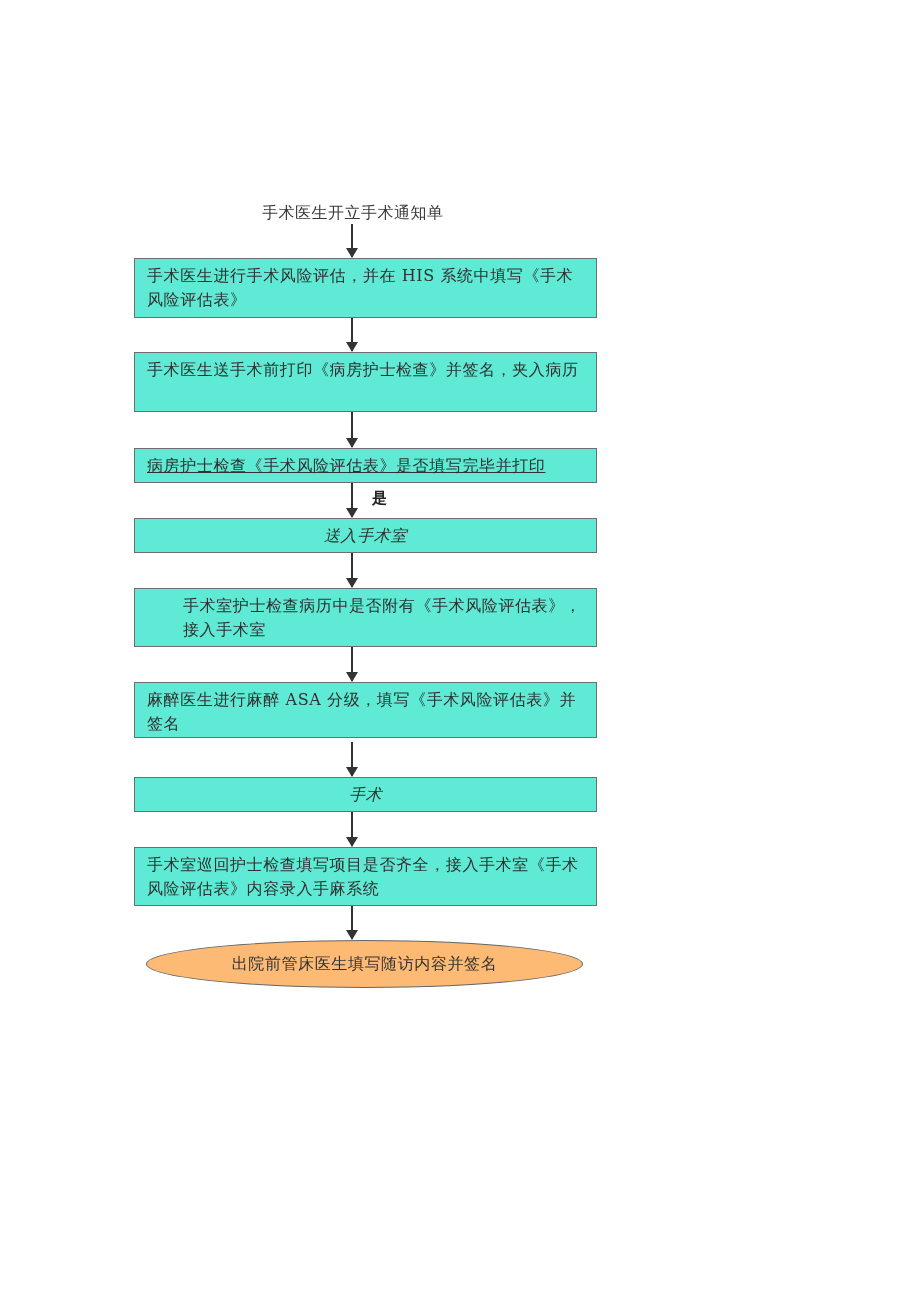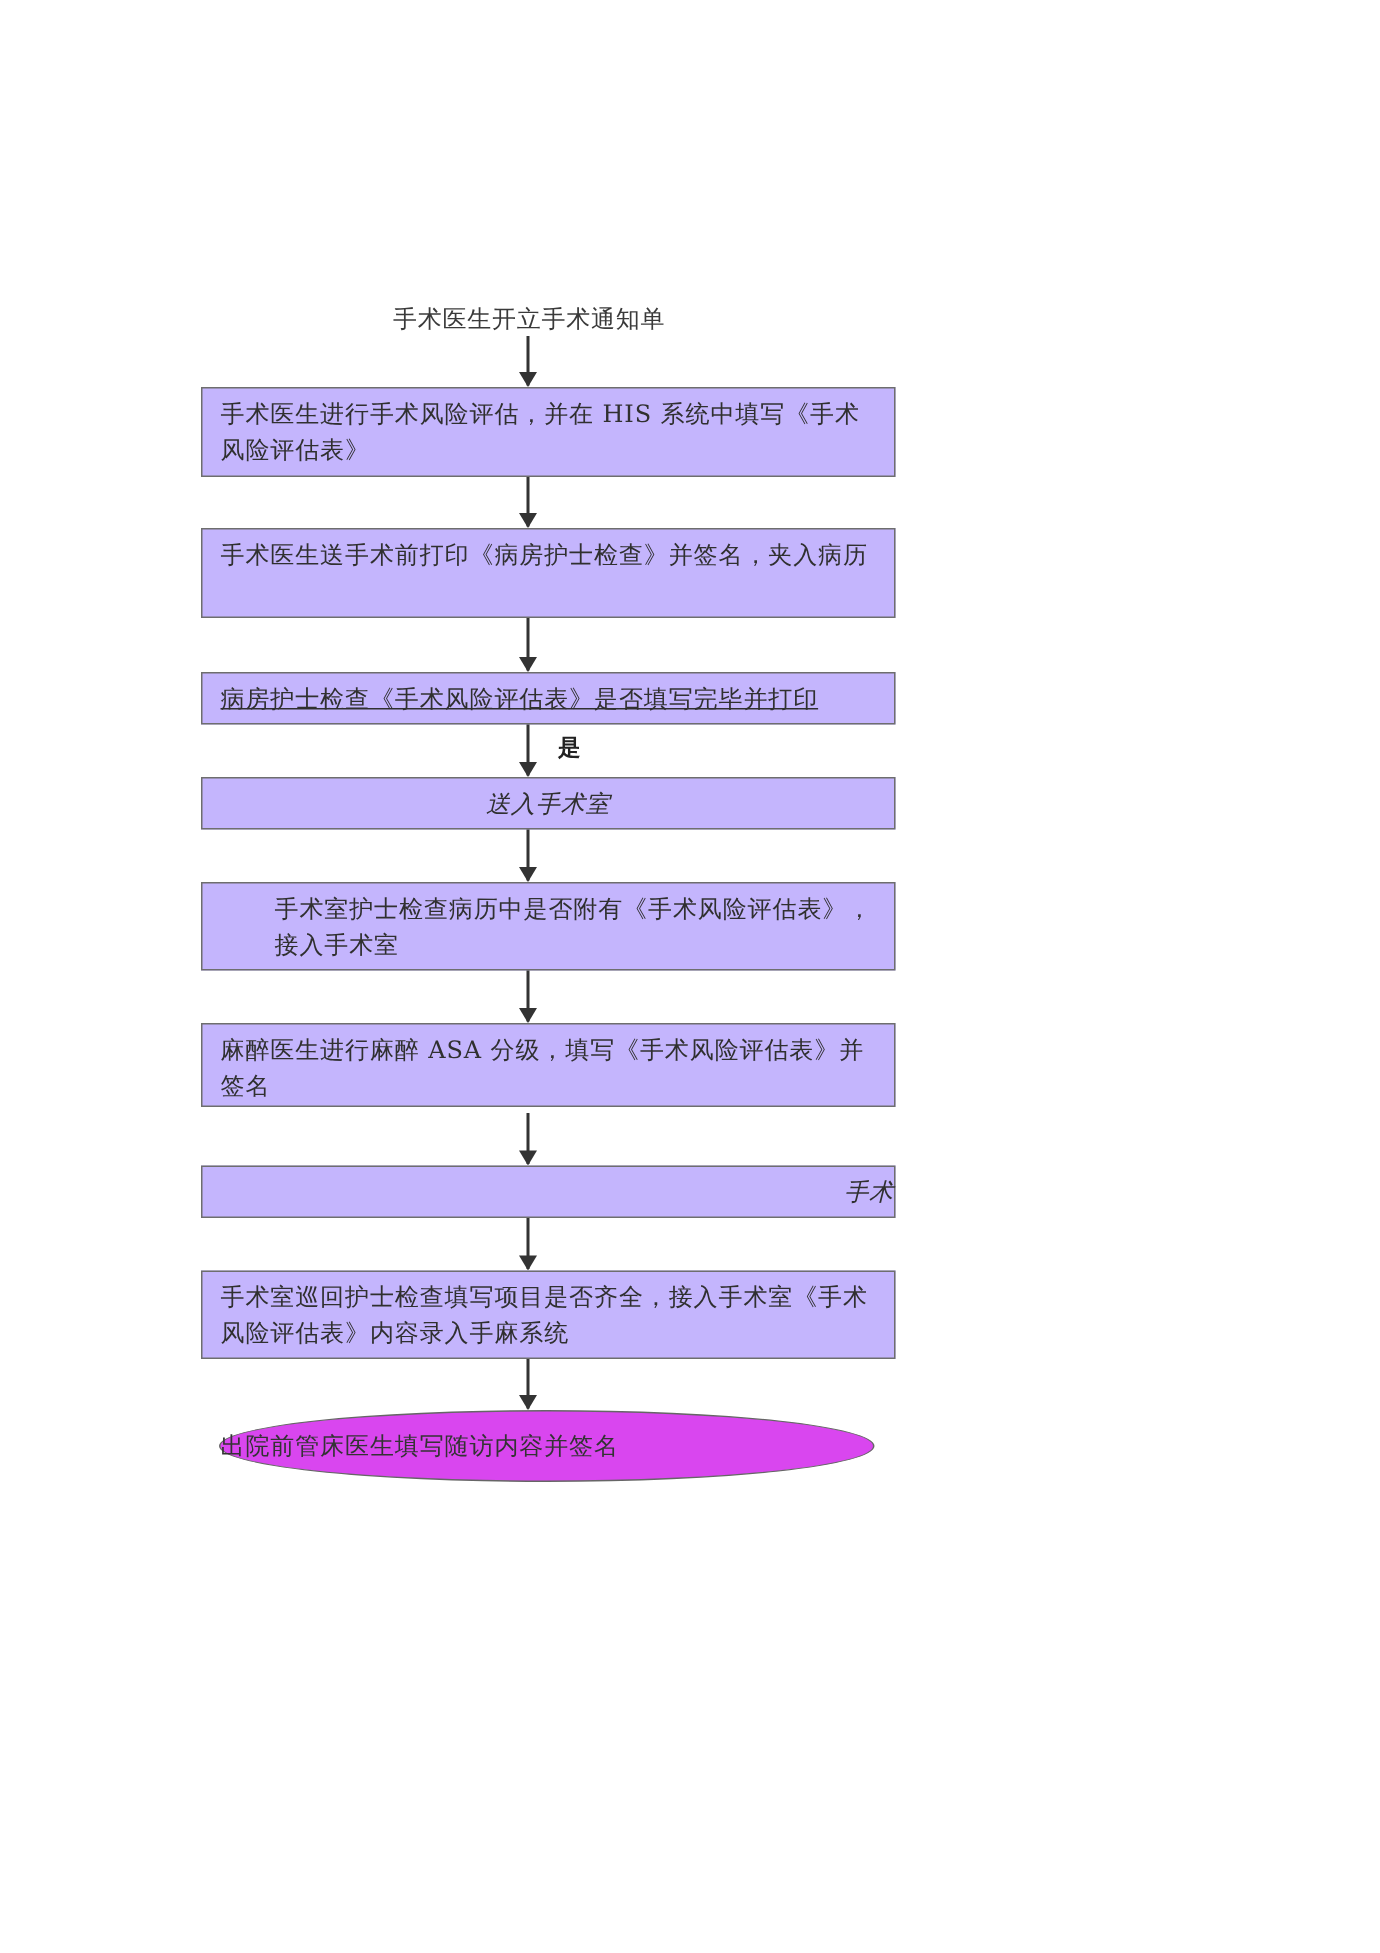--- a/index.html
+++ b/index.html
@@ -1,31 +1,31 @@
 <!DOCTYPE html>
 <html><head>
 <meta charset="utf-8">
 <style>
   html, body { margin: 0; padding: 0; background: #ffffff; }
   body { width: 920px; height: 1302px; position: relative; overflow: hidden;
          font-family: "DejaVu Serif", "Liberation Serif", serif; color: #2e2e2e; }
   .start-label { position: absolute; left: 262px; top: 203px; font-size: 16px; color: #3a3a3a; letter-spacing: 0.5px; white-space: nowrap; }
   .box { position: absolute; left: 134px; width: 463px; box-sizing: border-box;
-         border: 1.5px solid #6e6e6e; background: #c4b5fd; font-size: 16px; line-height: 24px;
+         border: 1.5px solid #6e6e6e; background: #5eead4; font-size: 16px; line-height: 24px;
          padding: 5px 10px 0 12px; color: #303030; letter-spacing: 0.6px; }
   .box.center { text-align: center; padding-left: 0; padding-right: 0; font-style: italic; }
   .box.one-line { padding-top: 5px; }
   .arrow { position: absolute; left: 351px; width: 2px; background: #333; }
   .arrow::after { content: ""; position: absolute; left: -5px; bottom: -1px;
                   border-left: 6px solid transparent; border-right: 6px solid transparent;
                   border-top: 10px solid #333; }
   .yes-label { position: absolute; left: 372px; top: 489px; font-size: 15px; font-weight: bold; color: #222; }
   .end-ellipse { position: absolute; left: 146px; top: 940px; width: 437px; height: 48px; box-sizing: border-box;
-                 border: 1.5px solid #666; border-radius: 50%; background: #d946ef;
-                 display: flex; align-items: center; font-size: 16px; color: #333; letter-spacing: 0.6px; }
+                 border: 1.5px solid #666; border-radius: 50%; background: #fdba74;
+                 display: flex; align-items: center; justify-content: center; font-size: 16px; color: #333; letter-spacing: 0.6px; }
 </style>
 </head>
 <body>
 
 <div>
   <div class="start-label">手术医生开立手术通知单</div>
   <div class="arrow" style="top:224px;height:33px;"></div>
 
   <div class="box" style="top:258px;height:60px;">手术医生进行手术风险评估，并在 HIS 系统中填写《手术风险评估表》</div>
   <div class="arrow" style="top:318px;height:33px;"></div>
@@ -39,21 +39,21 @@
 
   <div class="box center one-line" style="top:518px;height:35px;">送入手术室</div>
   <div class="arrow" style="top:553px;height:34px;"></div>
 
   <div class="box" style="top:588px;height:59px;padding-left:48px;">手术室护士检查病历中是否附有《手术风险评估表》，接入手术室</div>
   <div class="arrow" style="top:647px;height:34px;"></div>
 
   <div class="box" style="top:682px;height:56px;">麻醉医生进行麻醉 ASA 分级，填写《手术风险评估表》并签名</div>
   <div class="arrow" style="top:742px;height:34px;"></div>
 
-  <div class="box center one-line" style="top:777px;height:35px;text-align:right;">手术</div>
+  <div class="box center one-line" style="top:777px;height:35px;">手术</div>
   <div class="arrow" style="top:812px;height:34px;"></div>
 
   <div class="box" style="top:847px;height:59px;">手术室巡回护士检查填写项目是否齐全，接入手术室《手术风险评估表》内容录入手麻系统</div>
   <div class="arrow" style="top:906px;height:33px;"></div>
 
   <div class="end-ellipse">
     <span>出院前管床医生填写随访内容并签名</span>
   </div>
 </div>
 

